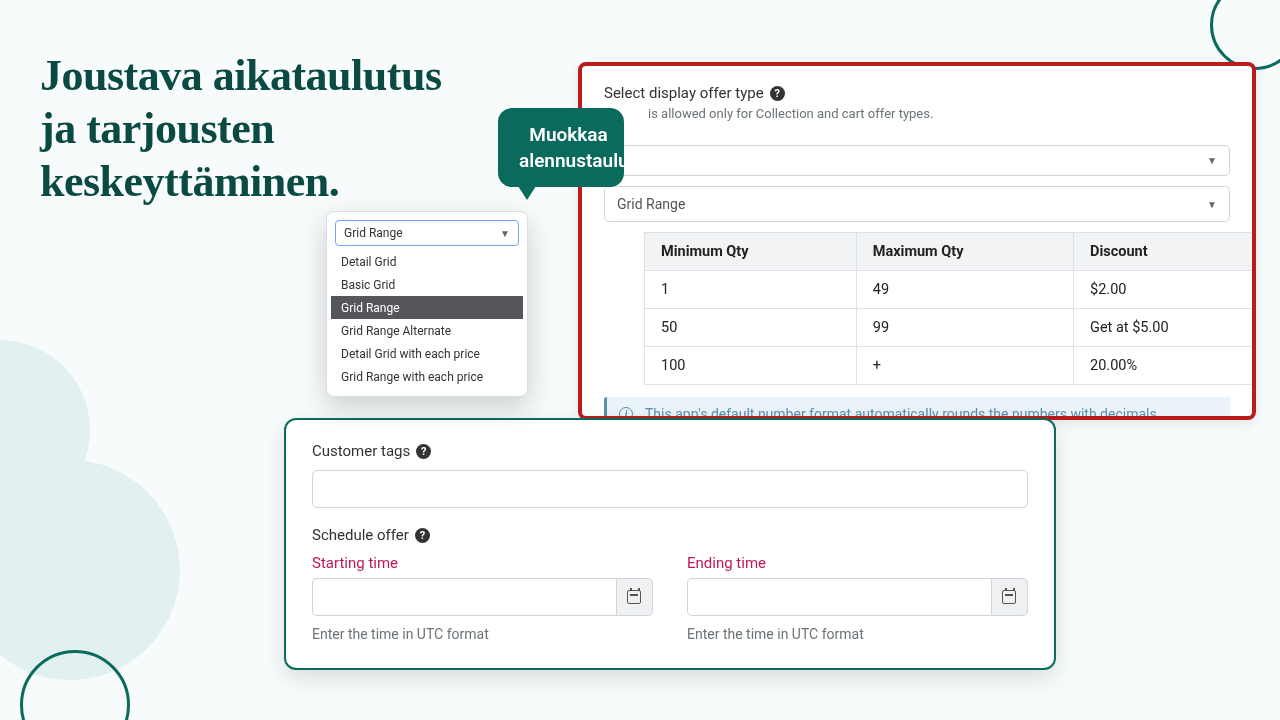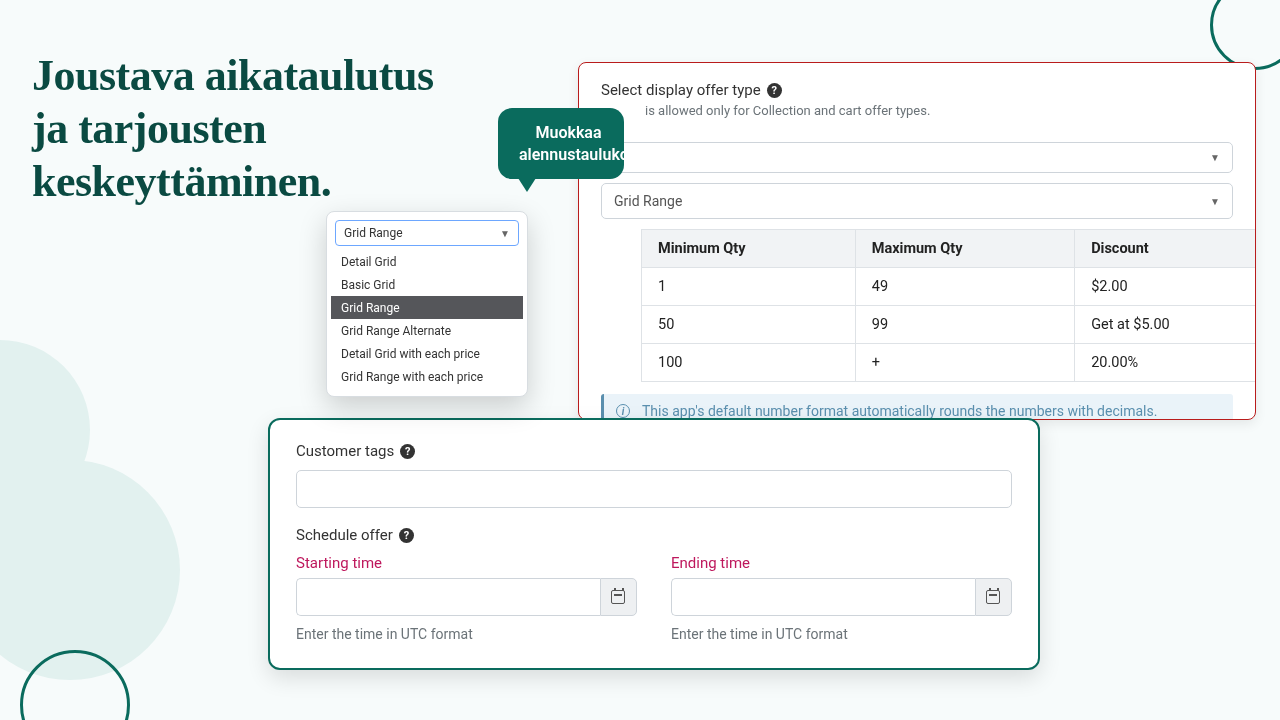--- a/index.html
+++ b/index.html
@@ -6,29 +6,29 @@
   html, body { width: 1280px; height: 720px; overflow: hidden; font-family: -apple-system, BlinkMacSystemFont, "Segoe UI", Roboto, Arial, sans-serif; }
   body { background: #f7fbfb; position: relative; }
 
   
   .deco-tr { position:absolute; top:-20px; right:-20px; width:90px; height:90px; border:3px solid #0a6b5d; border-radius:50%; }
   .deco-bl-fill { position:absolute; left:-40px; bottom:40px; width:220px; height:220px; background:#e2f1ef; border-radius:50%; z-index:0;}
   .deco-bl-ring { position:absolute; left:20px; bottom:-40px; width:110px; height:110px; border:3px solid #0a6b5d; border-radius:50%; z-index:0;}
   .deco-ml { position:absolute; left:-90px; top:340px; width:180px; height:180px; background:#e2f1ef; border-radius:50%; z-index:0;}
 
   .headline {
-    position:absolute; left:32px; top:50px; width:420px;
+    position:absolute; left:40px; top:50px; width:420px;
     font-size:44px; line-height:1.2; font-weight:600; color:#0a4a42;
     font-family: Georgia, "Times New Roman", serif; letter-spacing:-0.5px;
   }
 
   
   .right-panel {
     position:absolute; left:578px; top:62px; width:678px; height:358px;
-    background:#fff; border:1px solid #b91c1c; border-radius:8px;
+    background:#fff; border:4px solid #b91c1c; border-radius:8px;
     box-shadow:0 4px 12px rgba(0,0,0,0.08); padding:18px 22px;
     overflow:hidden;
   }
   .label-row { font-size:15px; color:#333; margin-bottom:4px; display:flex; align-items:center; gap:6px; }
   .help-icon { width:15px; height:15px; border-radius:50%; background:#333; color:#fff; font-size:11px; text-align:center; line-height:15px; display:inline-block; font-weight:bold;}
   .subnote { font-size:13px; color:#6b7378; margin-bottom:24px; margin-left:44px;}
   .info-icon-small { width:14px; height:14px; border-radius:50%; border:1.5px solid #5a8fae; color:#5a8fae; font-size:10px; text-align:center; line-height:13px; display:inline-block; font-weight:bold; font-style:italic; margin-right:6px;}
 
   .select-box { border:1px solid #ced4da; border-radius:5px; padding:9px 12px; font-size:14px; color:#555; display:flex; justify-content:space-between; align-items:center; margin-bottom:10px; cursor:pointer; background:#fff;}
   .caret { font-size:10px; color:#666; }
@@ -51,30 +51,30 @@
     border:1px solid #6da7ff; border-radius:4px; padding:5px 8px; font-size:12px; color:#333;
     display:flex; justify-content:space-between; align-items:center; margin:2px 4px 4px 4px;
   }
   .dd-item { padding:4.5px 10px; font-size:12px; color:#333; cursor:pointer;}
   .dd-item.sel { background:#55565a; color:#fff; }
 
   
   .bubble {
     position:absolute; left:498px; top:108px; width:126px; padding:14px 6px 14px 21px;
     background:#0a6b5d; color:#fff; text-align:center; border-radius:14px;
-    font-size:16px; font-weight:600; line-height:1.35; z-index:8;
+    font-size:19px; font-weight:600; line-height:1.35; z-index:8;
   }
   .bubble::after {
     content:""; position:absolute; left:20px; bottom:-13px; width:0; height:0;
     border-left:9px solid transparent; border-right:9px solid transparent; border-top:14px solid #0a6b5d;
   }
 
   
   .sched-card {
-    position:absolute; left:268px; top:418px; width:772px; height:252px;
+    position:absolute; left:284px; top:418px; width:772px; height:252px;
     background:#fff; border:2px solid #0a6b5d; border-radius:12px;
     box-shadow:0 8px 22px rgba(0,0,0,0.12); padding:22px 26px; z-index:3;
   }
   .sched-card .field-label { font-size:15px; color:#333; margin-bottom:10px; display:flex; align-items:center; gap:6px;}
   .text-input { width:100%; border:1px solid #ced4da; border-radius:5px; height:38px; padding:6px 10px; font-size:14px; background:#fff;}
   .row2 { display:flex; gap:34px; margin-top:4px;}
   .col { flex:1; }
   .sub-label { font-size:15px; color:#be185d; margin-bottom:6px; }
   .input-group { display:flex; }
   .input-group .text-input { border-top-right-radius:0; border-bottom-right-radius:0; border-right:none;}

